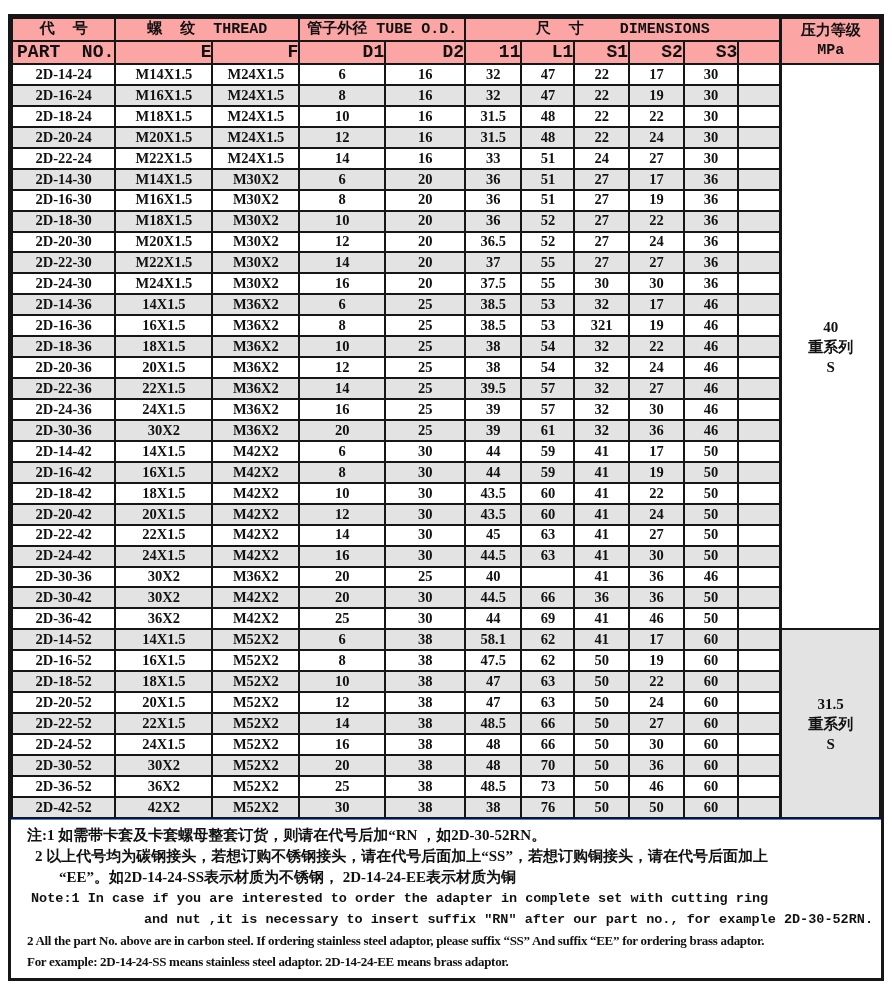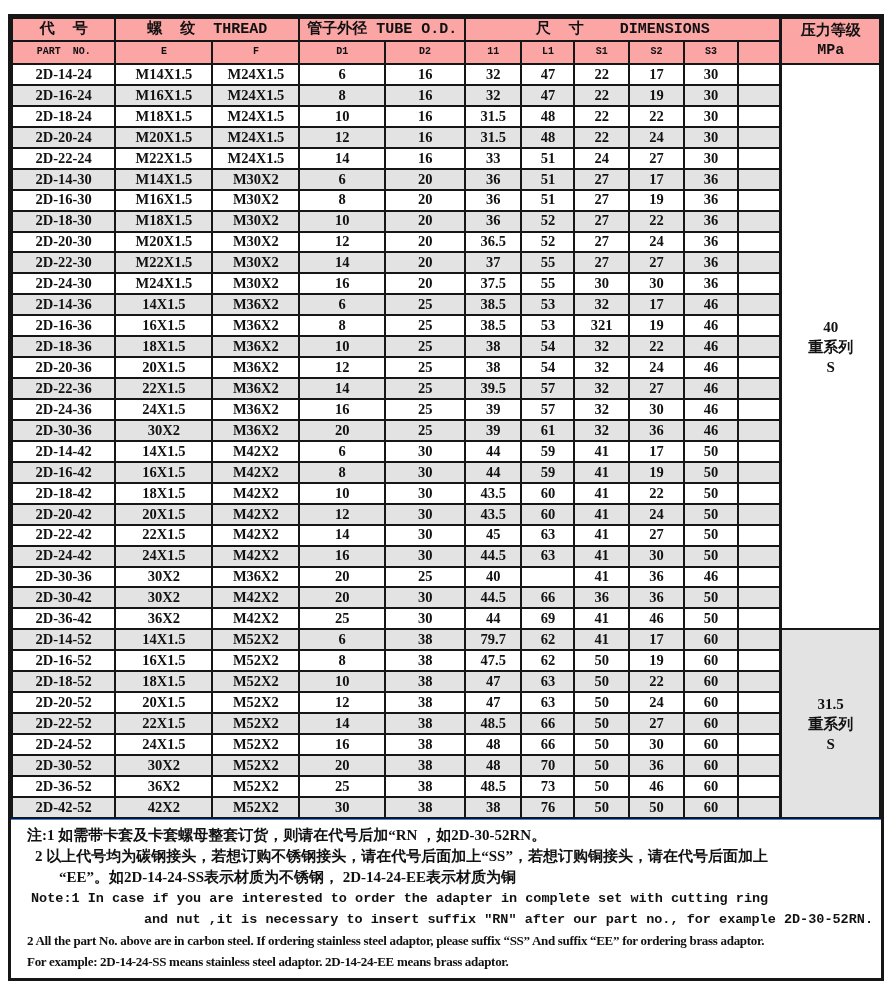--- a/index.html
+++ b/index.html
@@ -4,21 +4,21 @@
 <style>
   html,body{margin:0;padding:0;background:#ffffff;}
   body{width:892px;height:996px;position:relative;font-family:"Liberation Serif","DejaVu Serif",serif;color:#111;}
   .sheet{position:absolute;left:8px;top:14px;width:870px;border:3px solid #161616;background:#fff;}
   table{border-collapse:collapse;table-layout:fixed;width:100%;height:802px;}
   th,td{border:2px solid #161616;padding:0;text-align:center;vertical-align:middle;
         font-weight:bold;font-size:14.5px;line-height:1.05;overflow:hidden;white-space:pre;}
   thead tr{height:23px;}
   tbody tr{height:18px;}
   thead th{background:#fca5a5;font-size:15px;font-family:Liberation Mono, monospace;}
-  thead th.sub{font-size:10px;}
+  thead th.sub{font-size:18px;text-align:right;}
   tbody tr.shade td{background:#e3e3e3;}
   td.group-cell, th.mpa{border-left:3px solid #161616;}
   td.group-cell{background:#ffffff;font-size:15px;line-height:20px;}
   th.mpa{font-size:15px;line-height:19px;}
   .notes{border-top:1px solid #3b82f6;padding:5px 8px 6px 10px;background:#fff;}
   .note-zh{font-size:15px;font-weight:bold;line-height:21px;white-space:nowrap;}
   .note-mono{font-family:"Liberation Mono","DejaVu Sans Mono",monospace;font-size:13.5px;font-weight:bold;line-height:21px;white-space:nowrap;}
   .note-serif{font-size:13px;font-weight:bold;letter-spacing:-0.3px;line-height:21px;white-space:nowrap;}
   .ind1{margin-left:6px;} .ind2{margin-left:14px;} .ind3{margin-left:38px;}
   .ind4{margin-left:10px;} .ind5{margin-left:18px;text-align:right;}
@@ -416,21 +416,21 @@
           <td>46</td>
           <td>50</td>
           <td></td>
         </tr>
         <tr class="shade">
           <td>2D-14-52</td>
           <td>14X1.5</td>
           <td>M52X2</td>
           <td>6</td>
           <td>38</td>
-          <td>79.7</td>
+          <td>58.1</td>
           <td>62</td>
           <td>41</td>
           <td>17</td>
           <td>60</td>
           <td></td>
           <td rowspan="9" class="group-cell"><div>31.5</div><div>重系列</div><div>S</div></td>
         </tr>
         <tr>
           <td>2D-16-52</td>
           <td>16X1.5</td>

